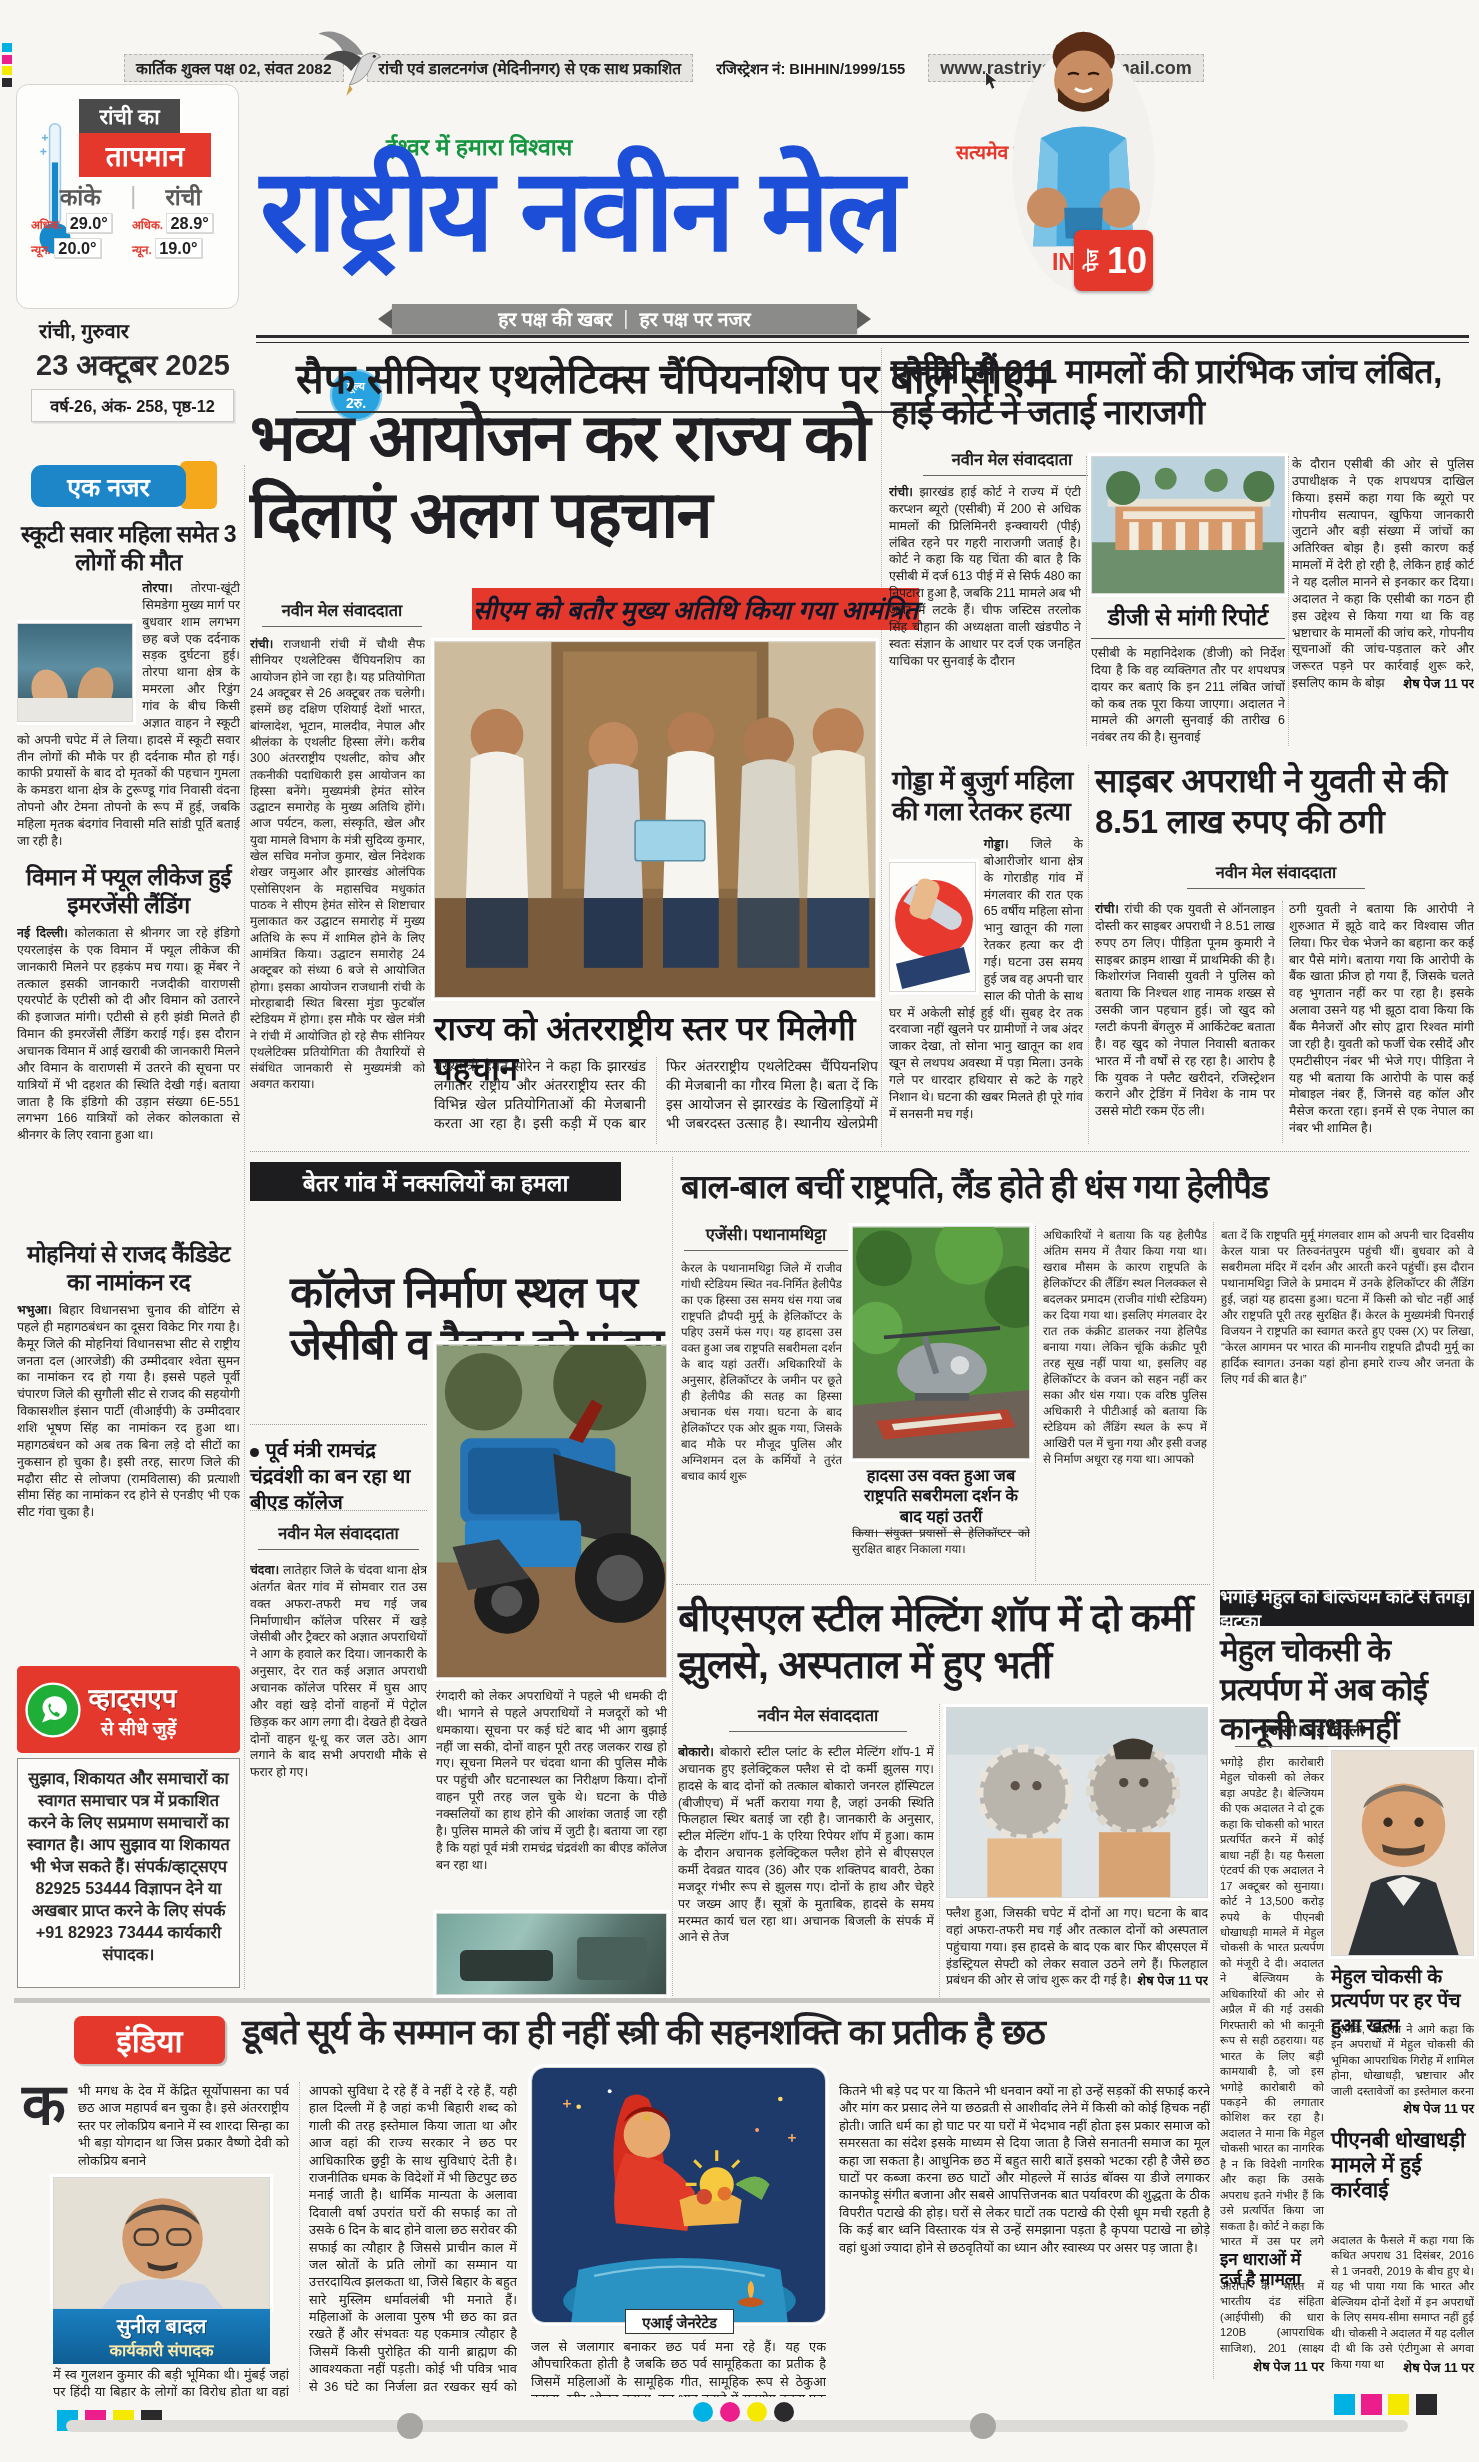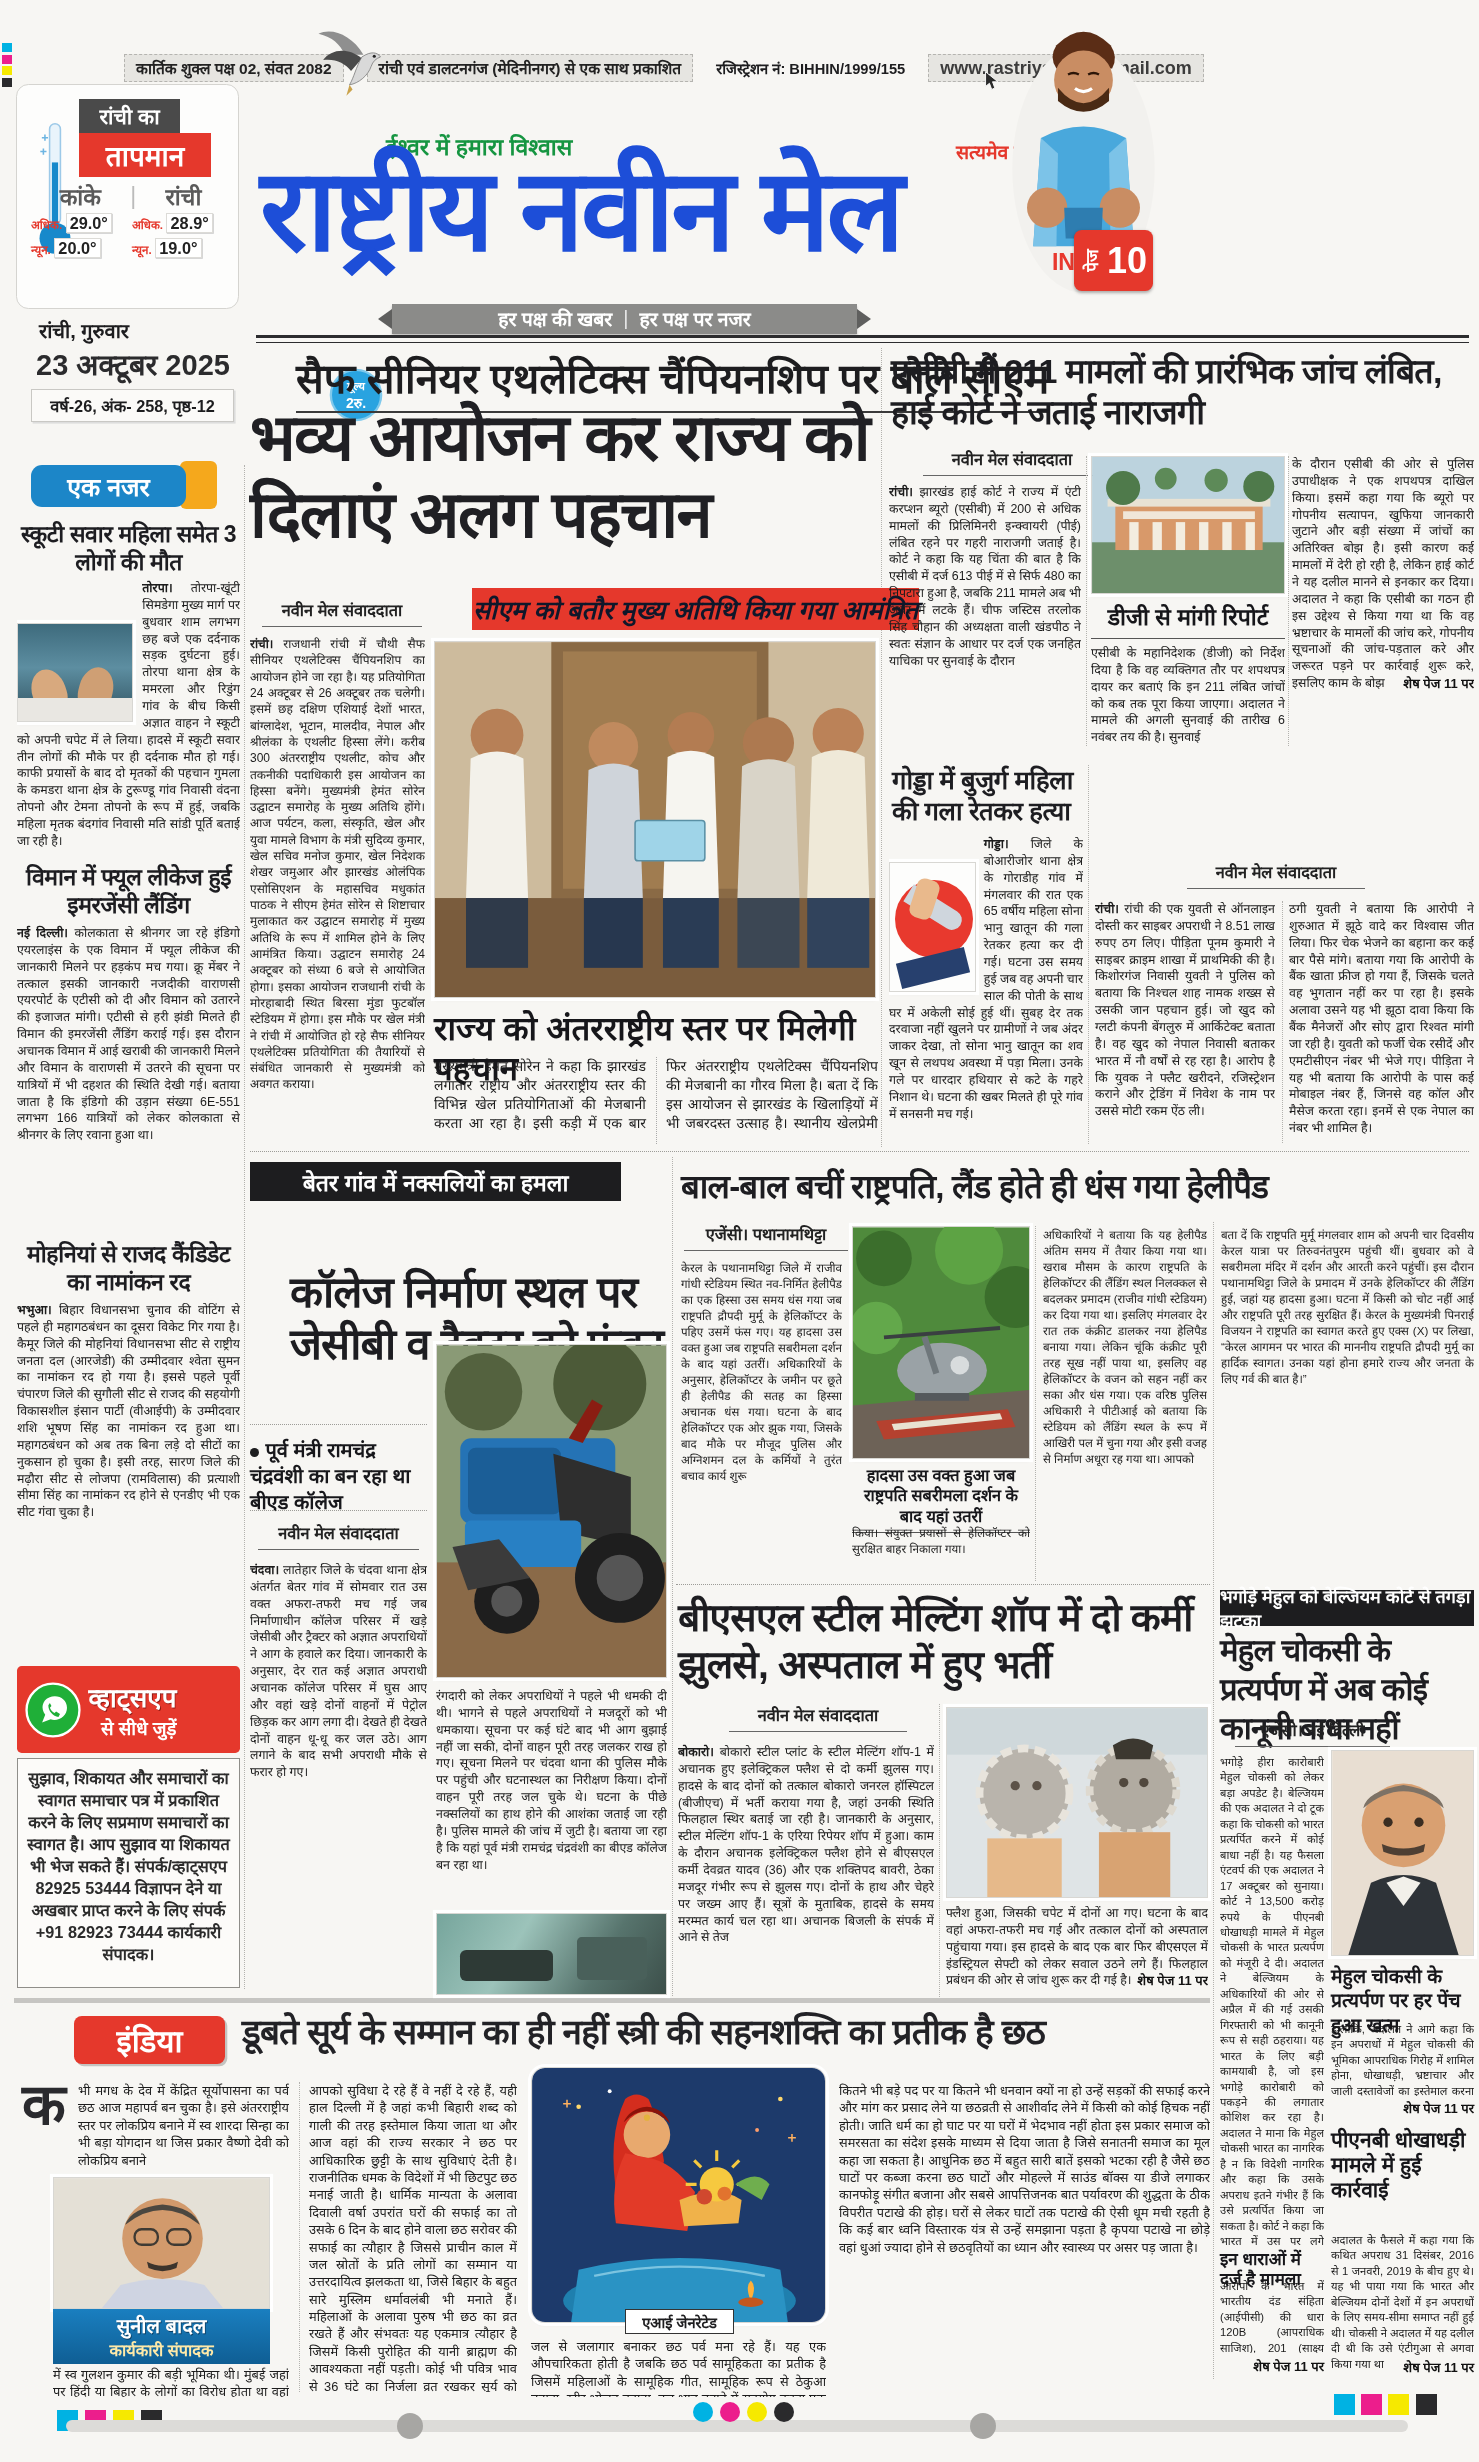--- a/index.html
+++ b/index.html
@@ -263,20 +263,21 @@
       <span style="position:absolute;left:4.7px;top:17px;width:78px;height:78px;background:#e8392e;border-radius:50%;display:block;"></span>
       <span style="position:absolute;left:14px;top:36px;width:61px;height:20px;background:#cfd6dd;transform:rotate(32deg);border-radius:0 11px 11px 0;display:block;"></span>
       <span style="position:absolute;left:23px;top:15.5px;width:23px;height:40px;background:#e9b98c;transform:rotate(18deg);border-radius:7.8px;display:block;"></span>
       <span style="position:absolute;left:7.8px;top:92px;width:70px;height:26px;background:#27406e;transform:rotate(-14deg);display:block;"></span>
     </span>
     <span class="dl">गोड्डा।</span>
     <span>जिले के बोआरीजोर थाना क्षेत्र के गोराडीह गांव में मंगलवार की रात एक 65 वर्षीय महिला सोना भानु खातून की गला रेतकर हत्या कर दी गई। घटना उस समय हुई जब वह अपनी चार साल की पोती के साथ घर में अकेली सोई हुई थीं। सुबह देर तक दरवाजा नहीं खुलने पर ग्रामीणों ने जब अंदर जाकर देखा, तो सोना भानु खातून का शव खून से लथपथ अवस्था में पड़ा मिला। उनके गले पर धारदार हथियार से कटे के गहरे निशान थे। घटना की खबर मिलते ही पूरे गांव में सनसनी मच गई।</span>
   </div>
 
   <div class="abs v-dot" style="left:1088px;top:765px;height:379px;"></div>
+  <div class="abs hl" style="left:1095px;top:760px;width:380px;font-size:33px;line-height:1.25;">साइबर अपराधी ने युवती से की 8.51 लाख रुपए की ठगी</div>
   <div class="abs byline" style="left:1187px;top:861px;width:178px;">नवीन मेल संवाददाता</div>
   <div class="abs body-txt" style="left:1095px;top:901px;width:180px;height:242px;">
     <span class="dl">रांची।</span>
     <span>रांची की एक युवती से ऑनलाइन दोस्ती कर साइबर अपराधी ने 8.51 लाख रुपए ठग लिए। पीड़िता पूनम कुमारी ने साइबर क्राइम शाखा में प्राथमिकी की है। किशोरगंज निवासी युवती ने पुलिस को बताया कि निश्चल शाह नामक शख्स से उसकी जान पहचान हुई। जो खुद को ग्लटी कंपनी बेंगलुरु में आर्किटेक्ट बताता है। वह खुद को नेपाल निवासी बताकर भारत में नौ वर्षों से रह रहा है। आरोप है कि युवक ने फ्लैट खरीदने, रजिस्ट्रेशन कराने और ट्रेडिंग में निवेश के नाम पर उससे मोटी रकम ऐंठ ली।</span>
   </div>
   <div class="abs v-dot" style="left:1282px;top:901px;height:242px;"></div>
   <div class="abs body-txt" style="left:1289px;top:901px;width:185px;height:242px;">ठगी युवती ने बताया कि आरोपी ने शुरुआत में झूठे वादे कर विश्वास जीत लिया। फिर चेक भेजने का बहाना कर कई बार पैसे मांगे। बताया गया कि आरोपी के बैंक खाता फ्रीज हो गया हैं, जिसके चलते वह भुगतान नहीं कर पा रहा है। इसके अलावा उसने यह भी झूठा दावा किया कि बैंक मैनेजरों और सोए द्वारा रिश्वत मांगी जा रही है। युवती को फर्जी चेक रसीदें और एमटीसीएन नंबर भी भेजे गए। पीड़िता ने यह भी बताया कि आरोपी के पास कई मोबाइल नंबर हैं, जिनसे वह कॉल और मैसेज करता रहा। इनमें से एक नेपाल का नंबर भी शामिल है।</div>
 
   <div class="abs banner-black" style="left:250px;top:1162px;width:371px;height:39px;font-size:23px;">बेतर गांव में नक्सलियों का हमला</div>
   <div class="abs" style="left:250px;top:1266px;width:419px;font-size:43px;font-weight:900;letter-spacing:-0.8px;line-height:1.22;color:#1d1d21;margin-left:40px;">कॉलेज निर्माण स्थल पर जेसीबी व ट्रैक्टर को फूंका</div>

